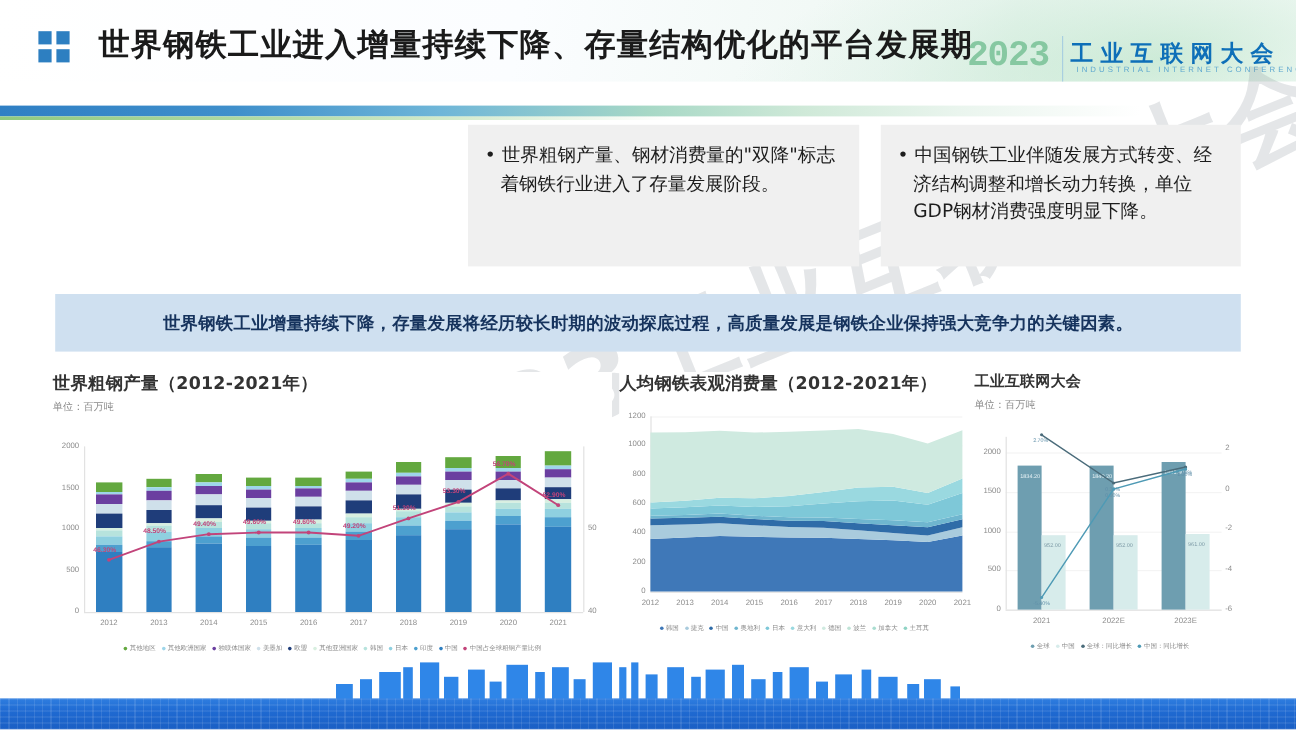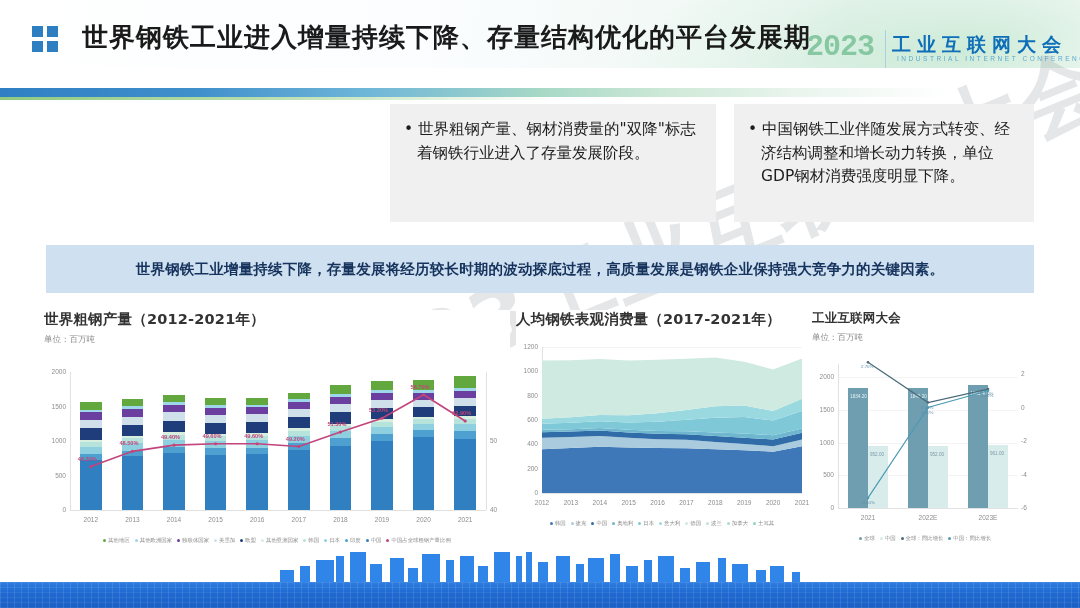--- a/index.html
+++ b/index.html
@@ -413,21 +413,21 @@
         </div>
         <div class="li">
           <span class="dot" style="background: rgb(194, 68, 122);"></span>
           <span>中国占全球粗钢产量比例</span>
         </div>
       </div>
     </div>
 </div>
 
 <div class="panel p2">
-  <div class="chart-title">人均钢铁表观消费量（2017-2021年）</div>
+  <div class="chart-title">人均钢铁表观消费量（2012-2021年）</div>
   <div class="plot" id="plot2" style="height:190px;">
       <div class="tick-lbl" style="left: 0px; top: 152px; width: 22px; text-align: right;">0</div>
       <div style="position: absolute; left: 26px; top: 156px; width: 260px; height: 1px; background: rgb(244, 244, 244);"></div>
       <div class="tick-lbl" style="left: 0px; top: 127.667px; width: 22px; text-align: right;">200</div>
       <div style="position: absolute; left: 26px; top: 131.667px; width: 260px; height: 1px; background: rgb(244, 244, 244);"></div>
       <div class="tick-lbl" style="left: 0px; top: 103.333px; width: 22px; text-align: right;">400</div>
       <div style="position: absolute; left: 26px; top: 107.333px; width: 260px; height: 1px; background: rgb(244, 244, 244);"></div>
       <div class="tick-lbl" style="left: 0px; top: 79px; width: 22px; text-align: right;">600</div>
       <div style="position: absolute; left: 26px; top: 83px; width: 260px; height: 1px; background: rgb(244, 244, 244);"></div>
       <div class="tick-lbl" style="left: 0px; top: 54.6667px; width: 22px; text-align: right;">800</div>

